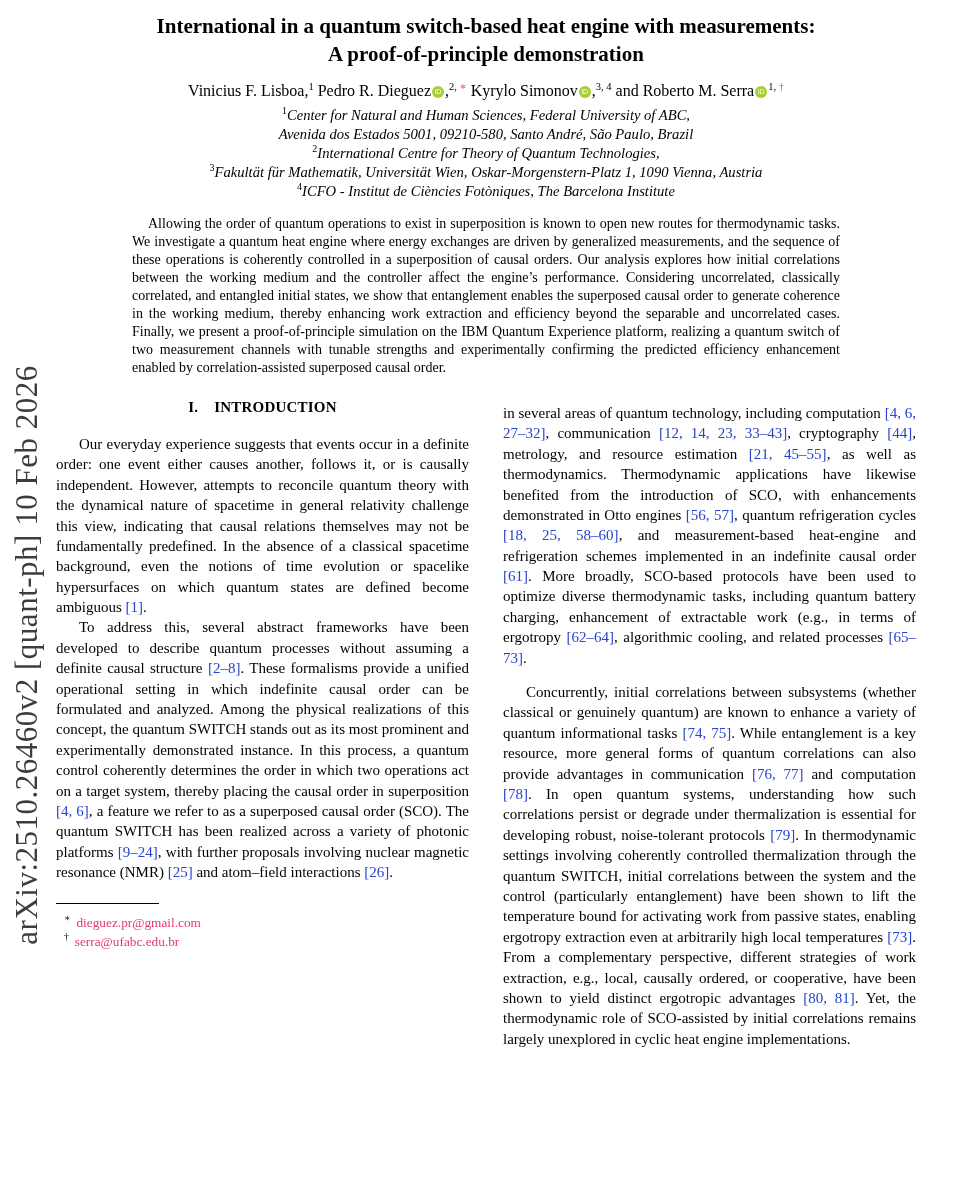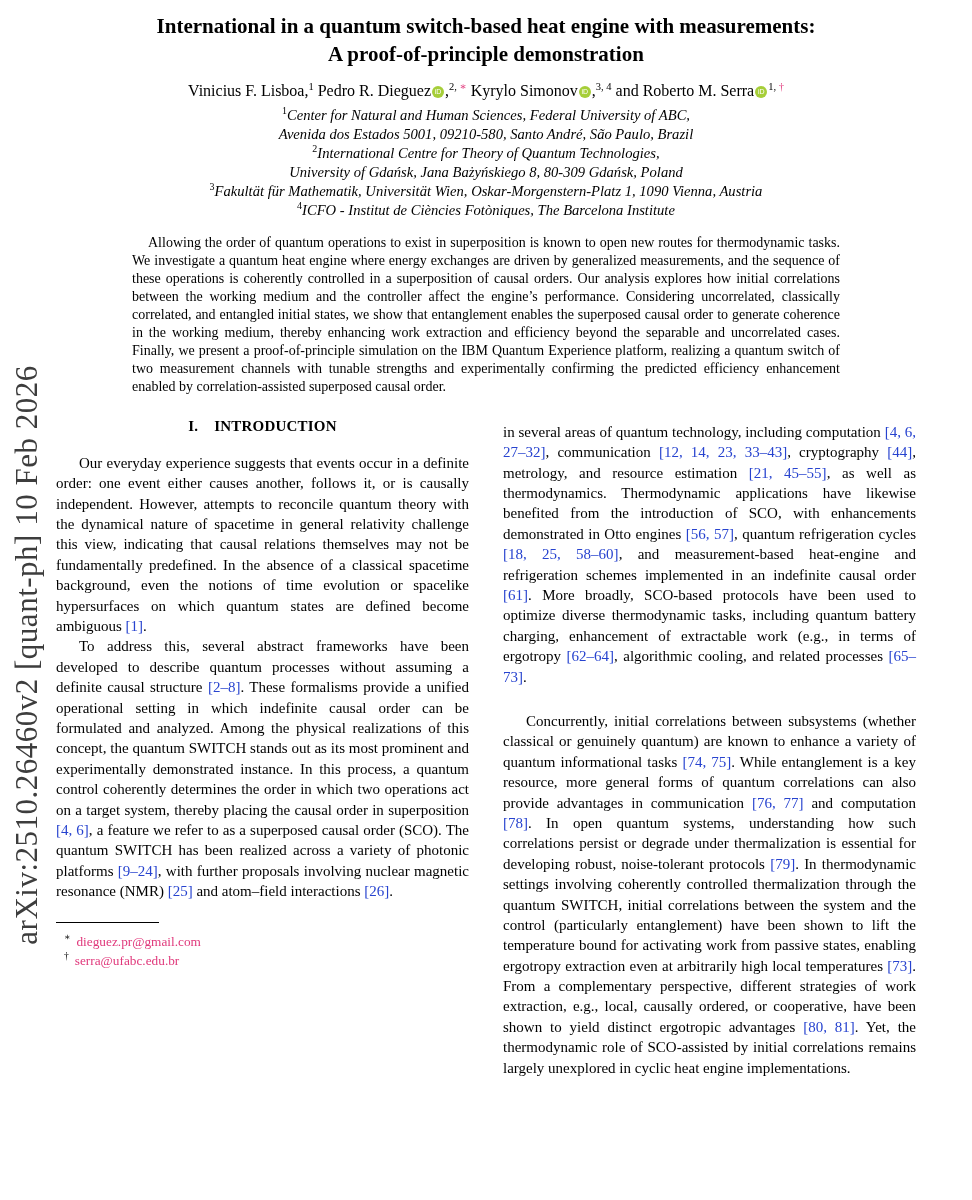--- a/index.html
+++ b/index.html
@@ -78,21 +78,21 @@
     letter-spacing: 0.2px;
   }
   .section-heading .sec-num { margin-right: 16px; }
 
   .para {
     font-size: 15px;
     line-height: 1.36;
     text-align: justify;
   }
   .para.indent { text-indent: 23px; }
-  .col-right .para + .para { margin-top: 24px; }
+  .col-right .para + .para { margin-top: 14px; }
 
   .cite { color: #2743cf; cursor: pointer; }
   sup { font-size: 10px; line-height: 0; }
   sup.mark { color: #e0387b; cursor: pointer; }
 
   .orcid {
     display: inline-block;
     width: 12px; height: 12px;
     border-radius: 50%;
     background: #a6ce39;
@@ -133,21 +133,20 @@
       <span class="title-line">International in a quantum switch-based heat engine with measurements:</span>
       <span class="title-line">A proof-of-principle demonstration</span>
     </h1>
 
     <div class="authors">Vinicius F. Lisboa,<sup>1</sup> Pedro R. Dieguez<span class="orcid">iD</span>,<sup>2, </sup><sup class="mark">∗</sup> Kyrylo Simonov<span class="orcid">iD</span>,<sup>3, 4</sup> and Roberto M. Serra<span class="orcid">iD</span><sup>1, </sup><sup class="mark">†</sup></div>
 
     <div class="affiliations">
       <div class="affil-line"><sup>1</sup><span>Center for Natural and Human Sciences, Federal University of ABC,</span></div>
       <div class="affil-line"><sup></sup><span>Avenida dos Estados 5001, 09210-580, Santo André, São Paulo, Brazil</span></div>
       <div class="affil-line"><sup>2</sup><span>International Centre for Theory of Quantum Technologies,</span></div>
-      <div class="affil-line"><sup></sup><span>University of Gdańsk, Jana Bażyńskiego 8, 80-309 Gdańsk, Poland</span></div>
       <div class="affil-line"><sup>3</sup><span>Fakultät für Mathematik, Universität Wien, Oskar-Morgenstern-Platz 1, 1090 Vienna, Austria</span></div>
       <div class="affil-line"><sup>4</sup><span>ICFO - Institut de Ciències Fotòniques, The Barcelona Institute</span></div>
     </div>
 
     <p class="abstract">Allowing the order of quantum operations to exist in superposition is known to open new routes for thermodynamic tasks. We investigate a quantum heat engine where energy exchanges are driven by generalized measurements, and the sequence of these operations is coherently controlled in a superposition of causal orders. Our analysis explores how initial correlations between the working medium and the controller affect the engine’s performance. Considering uncorrelated, classically correlated, and entangled initial states, we show that entanglement enables the superposed causal order to generate coherence in the working medium, thereby enhancing work extraction and efficiency beyond the separable and uncorrelated cases. Finally, we present a proof-of-principle simulation on the IBM Quantum Experience platform, realizing a quantum switch of two measurement channels with tunable strengths and experimentally confirming the predicted efficiency enhancement enabled by correlation-assisted superposed causal order.</p>
 
     <div class="columns">
 
       <div class="col col-left">
         <h2 class="section-heading">

